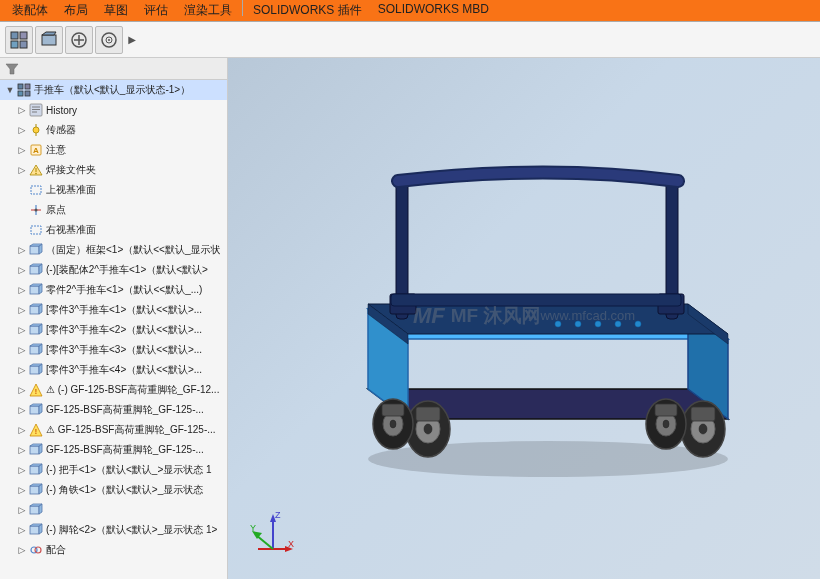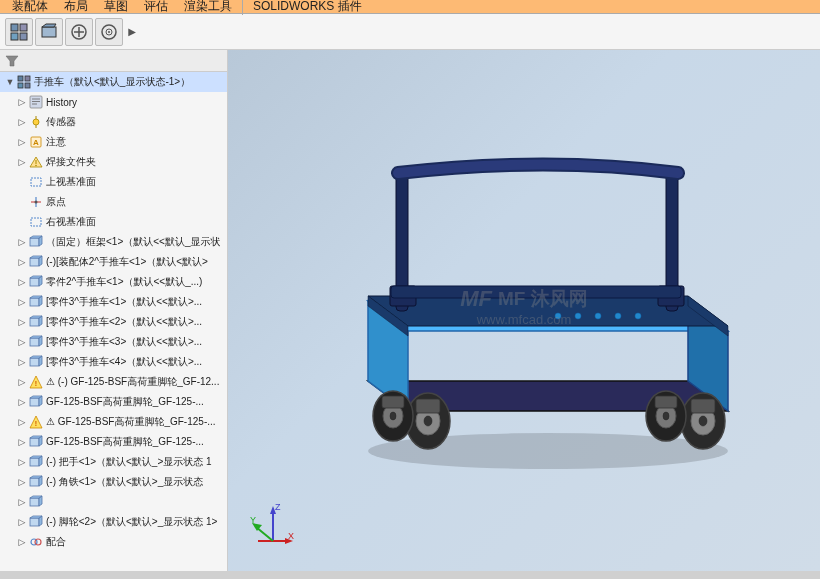--- a/index.html
+++ b/index.html
@@ -8,24 +8,24 @@
       height: 579px;
       overflow: hidden;
       font-family: 'SimSun', 'Microsoft YaHei', sans-serif;
       font-size: 12px;
       background: #d0d0d0;
     }
 
     
     .top-menubar {
       display: flex;
-      background: #fdba74;
+      background: #f97316;
       border-bottom: 1px solid #aaa;
-      height: 14px;
-      align-items: center;
+      height: 22px;
+      align-items: flex-start;
       padding: 0 4px;
     }
     .menu-item {
       padding: 2px 8px;
       font-size: 12px;
       color: #222;
       cursor: pointer;
       white-space: nowrap;
     }
     .menu-separator {
@@ -159,21 +159,21 @@
       overflow: hidden;
     }
 
     
     .watermark {
       position: absolute;
       top: 50%;
       left: 50%;
       transform: translate(-50%, -60%);
       display: flex;
-      flex-direction: column;
+      flex-direction: row;
       align-items: center;
       opacity: 0.35;
       pointer-events: none;
     }
 
     
     .axes-indicator {
       position: absolute;
       bottom: 20px;
       left: 20px;
@@ -201,20 +201,21 @@
 <body>
 
 <div class="top-menubar">
   <span class="menu-item">装配体</span>
   <span class="menu-item">布局</span>
   <span class="menu-item">草图</span>
   <span class="menu-item">评估</span>
   <span class="menu-item">渲染工具</span>
   <span class="menu-separator"></span>
   <span class="menu-item">SOLIDWORKS 插件</span>
+  <span class="menu-item">SOLIDWORKS MBD</span>
 </div>
 
 <div class="toolbar-area">
   <div class="toolbar-btn" title="装配体">
     <svg width="18" height="18" viewBox="0 0 18 18">
       <rect x="1" y="1" width="7" height="7" fill="#7090b0" stroke="#333" stroke-width="1"></rect>
       <rect x="10" y="1" width="7" height="7" fill="#9090b0" stroke="#333" stroke-width="1"></rect>
       <rect x="1" y="10" width="7" height="7" fill="#70a0c0" stroke="#333" stroke-width="1"></rect>
       <rect x="10" y="10" width="7" height="7" fill="#8090b0" stroke="#333" stroke-width="1"></rect>
     </svg>

